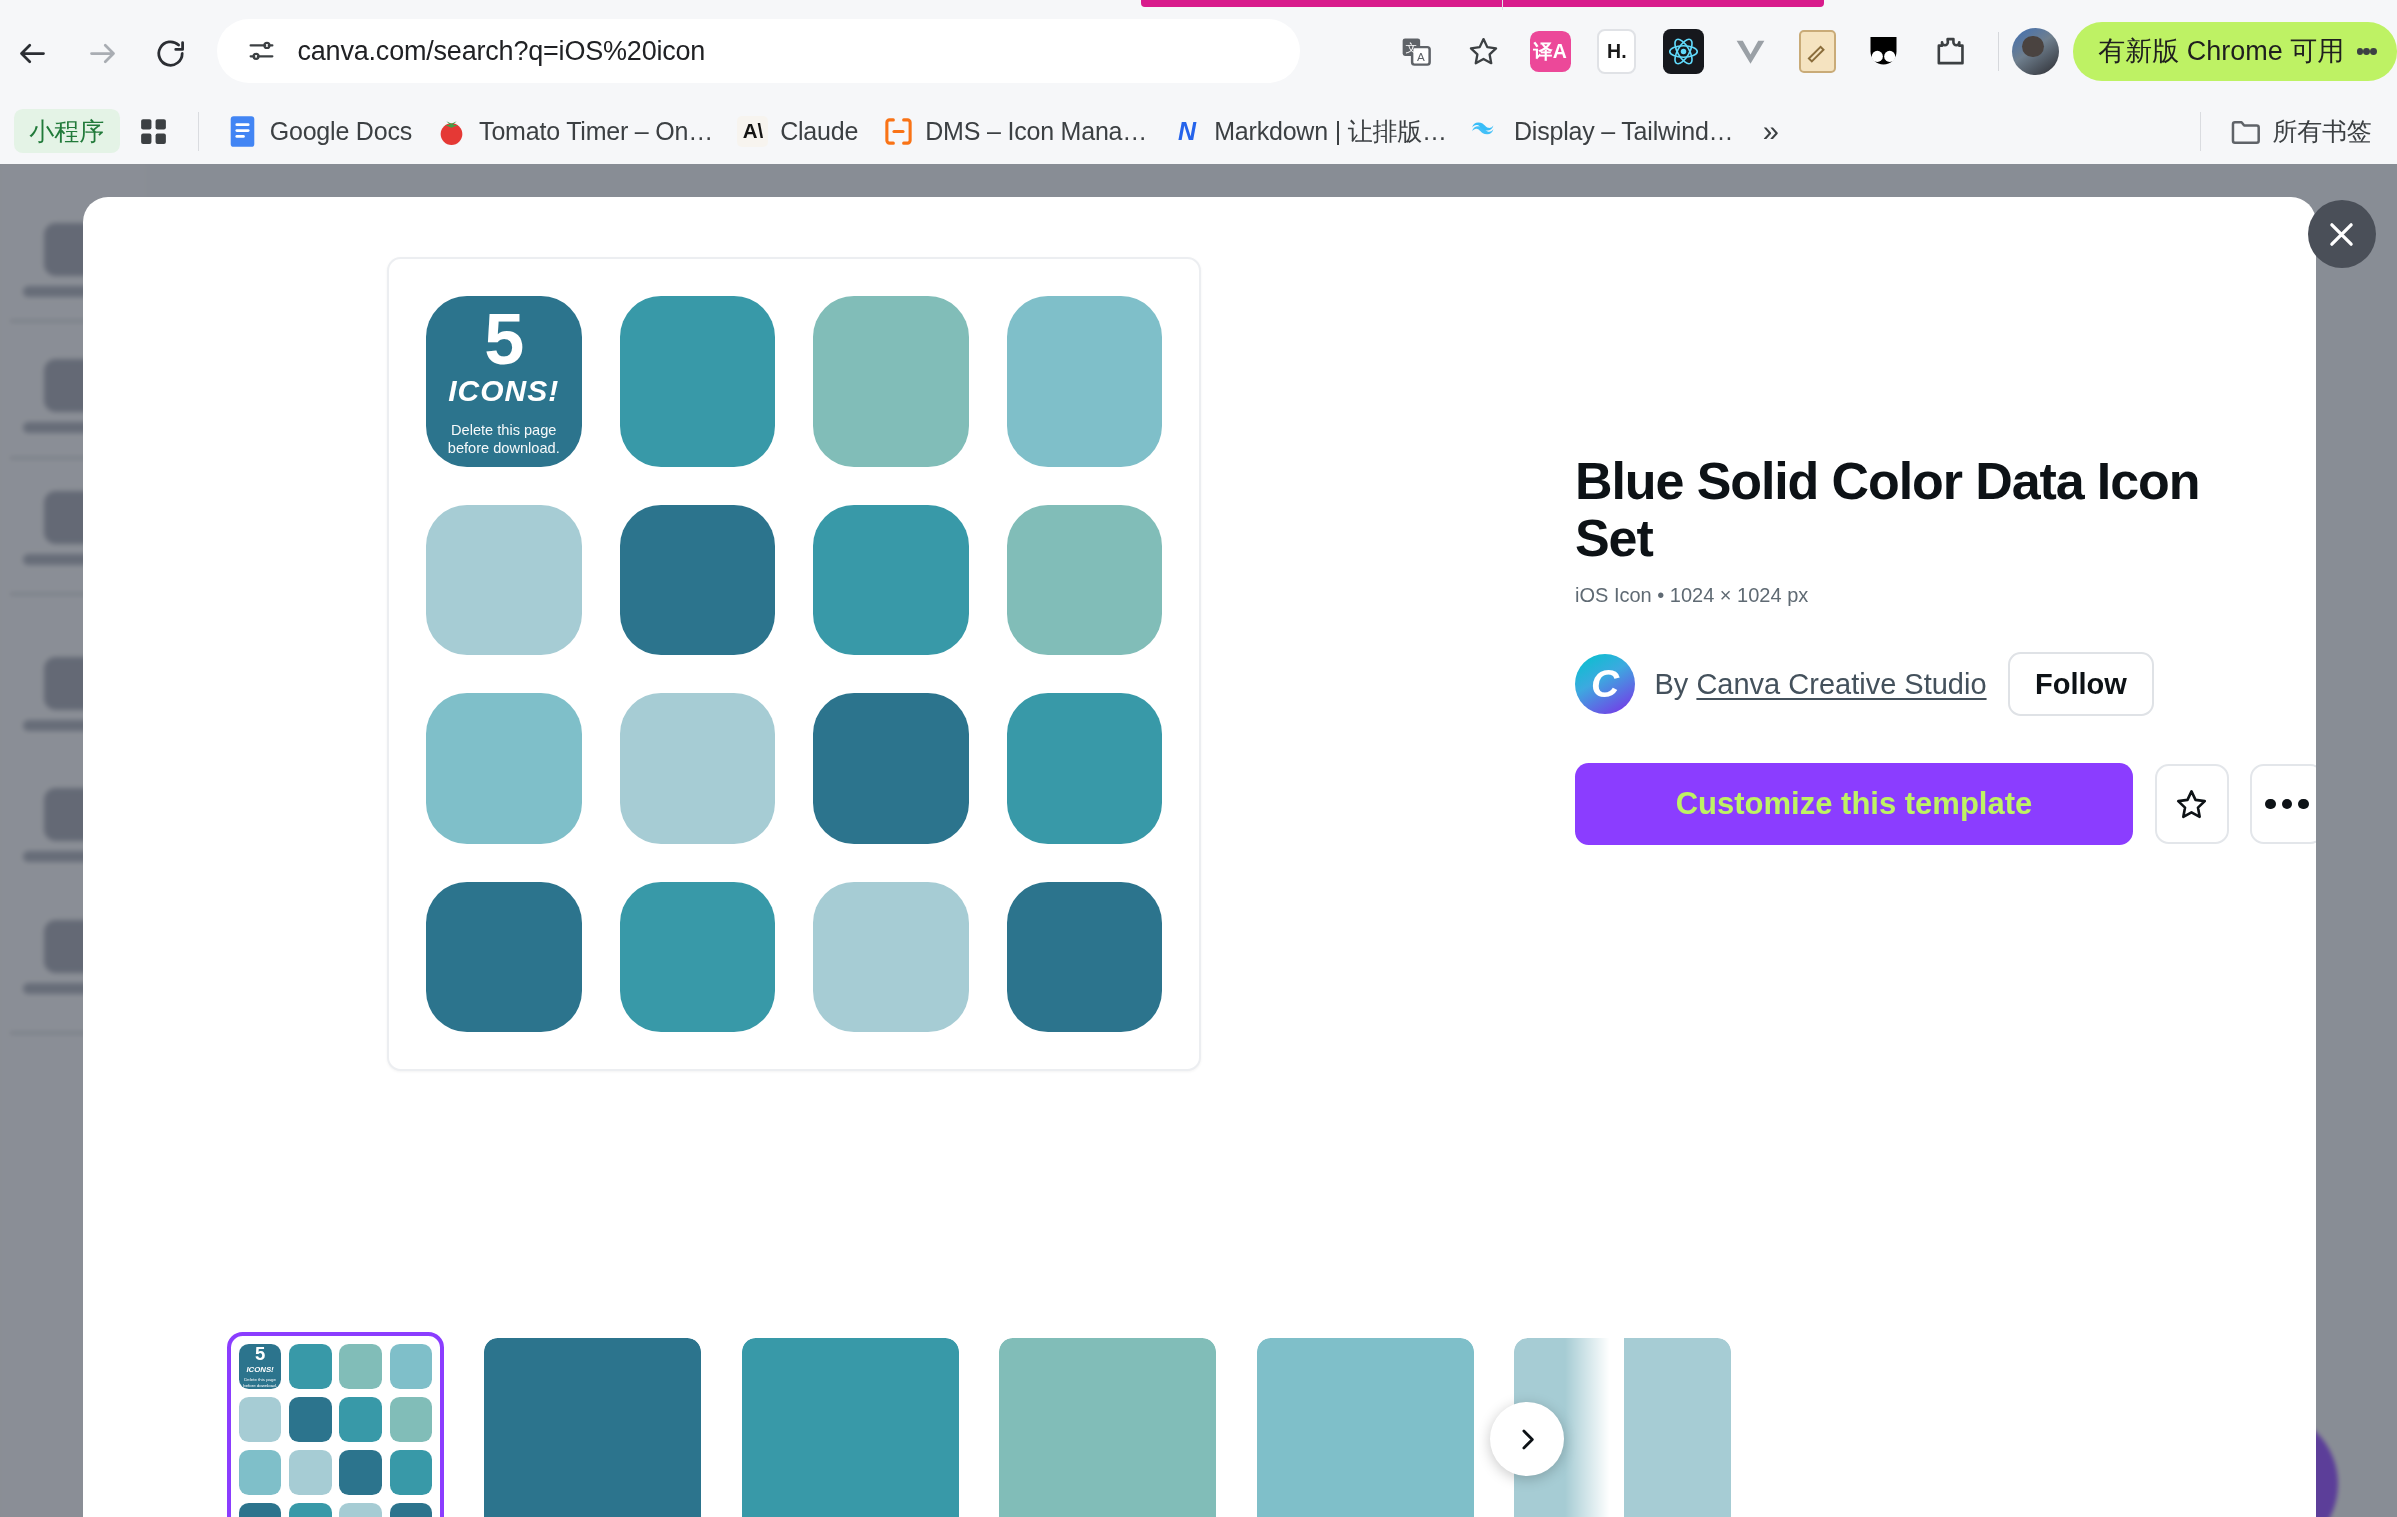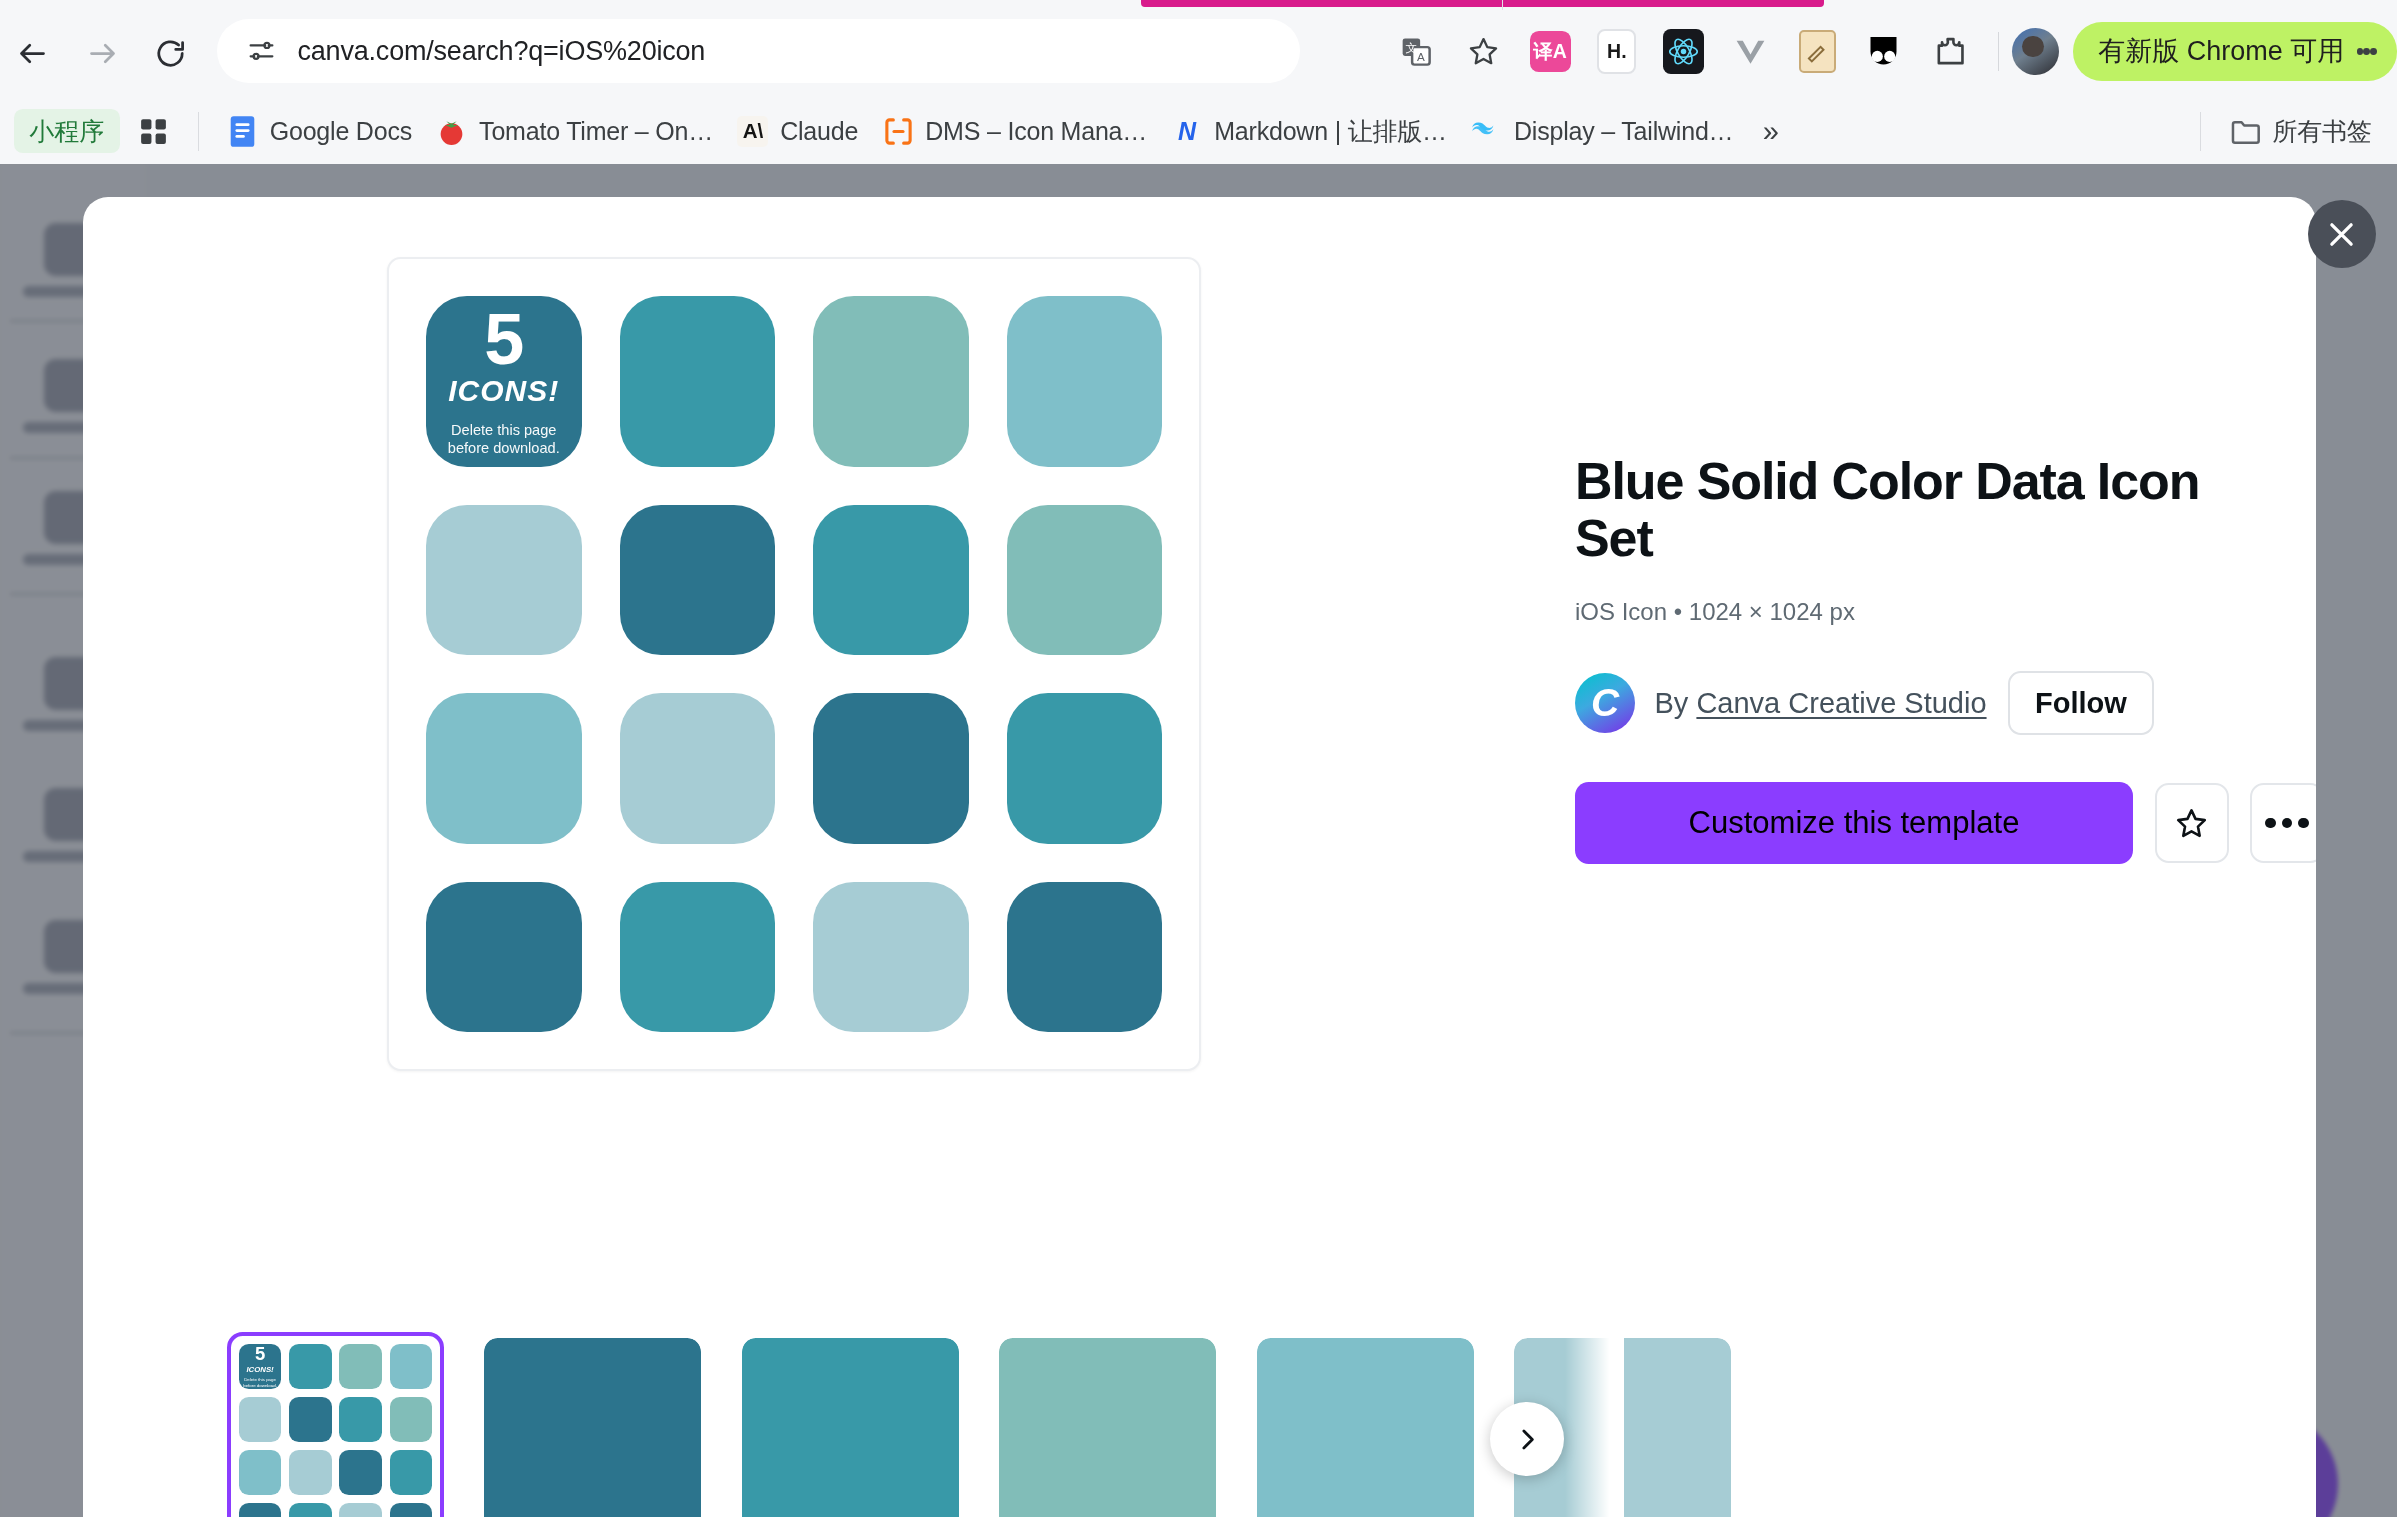--- a/index.html
+++ b/index.html
@@ -147,39 +147,39 @@
     display:flex; flex-direction:column; align-items:center; justify-content:center;
     color:#ffffff; text-align:center; padding:9.8px;
   }
   .t-num{ font-size:72px; font-weight:700; line-height:.92; letter-spacing:-1px; }
   .t-icons{ font-size:30px; font-style:italic; font-weight:700; letter-spacing:1px; margin-top:2px; }
   .t-note{ font-size:14.6px; line-height:1.25; margin-top:12.7px; opacity:.96; }
 
   
   .details{ position:absolute; left:1492px; top:256px; width:702px; }
   .tpl-title{ font-size:52px; font-weight:700; color:#0d1216; letter-spacing:-1.1px; line-height:1.1; }
-  .tpl-meta{ font-size:24px; color:#5f6a73; margin-top:31px; }
+  .tpl-meta{ font-size:20px; color:#5f6a73; margin-top:17px; }
   .byline{ display:flex; align-items:center; margin-top:45px; }
   .brand-avatar{
     width:60px; height:60px; border-radius:50%; flex:0 0 auto;
     background:linear-gradient(150deg,#00c4cc 0%,#3da9e0 42%,#7d2ae8 100%);
     display:flex; align-items:center; justify-content:center;
     color:#fff; font-size:39px; font-style:italic; font-weight:600;
   }
   .by-txt{ font-size:29px; color:#44515c; margin-left:19.5px; white-space:nowrap; }
   .by-txt a{ color:#44515c; text-decoration:underline; text-underline-offset:3.9px; cursor:pointer; }
   .follow-btn{
     margin-left:21.5px; height:64px; padding:0 25px; border:2px solid #dfe2e6;
     border-radius:12.7px; background:#fff; font-size:29px; font-weight:700; color:#0d1216;
     display:flex; align-items:center; cursor:pointer; flex:0 0 auto;
   }
   .cta-row{ display:flex; align-items:center; margin-top:47px; }
   .cta-btn{
-    height:82px; width:558px; border-radius:13.7px; background:#8b3dff; color:#000000;
-    font-size:31px; font-weight:400; display:flex; align-items:center; justify-content:center;
+    height:82px; width:558px; border-radius:13.7px; background:#8b3dff; color:#bef264;
+    font-size:31px; font-weight:700; display:flex; align-items:center; justify-content:center;
     cursor:pointer; border:none; flex:0 0 auto;
   }
   .sq-btn{
     width:74px; height:80px; margin-left:21.5px; border:2px solid #e3e6ea; border-radius:13.7px;
     background:#fff; display:flex; align-items:center; justify-content:center; cursor:pointer; flex:0 0 auto;
   }
   .dots-h i{ display:inline-block; width:10.7px; height:10.7px; border-radius:50%; background:#0d1216; margin:0 2.9px; }
 
   
   .thumbs{ position:absolute; left:144px; top:1135px; right:0; height:224px; }

